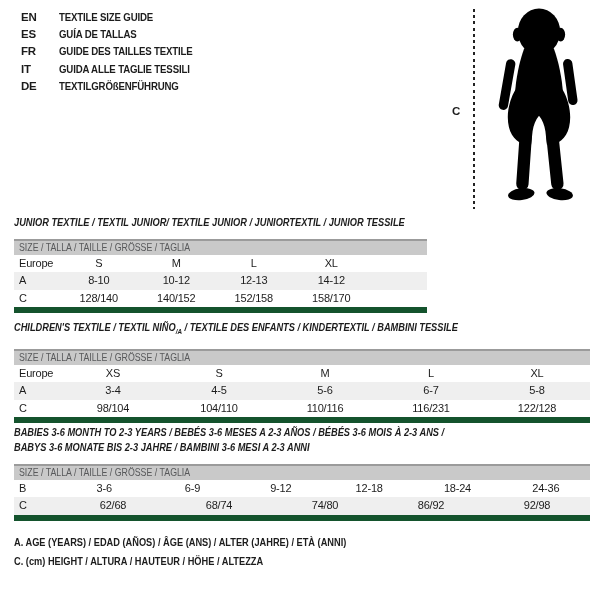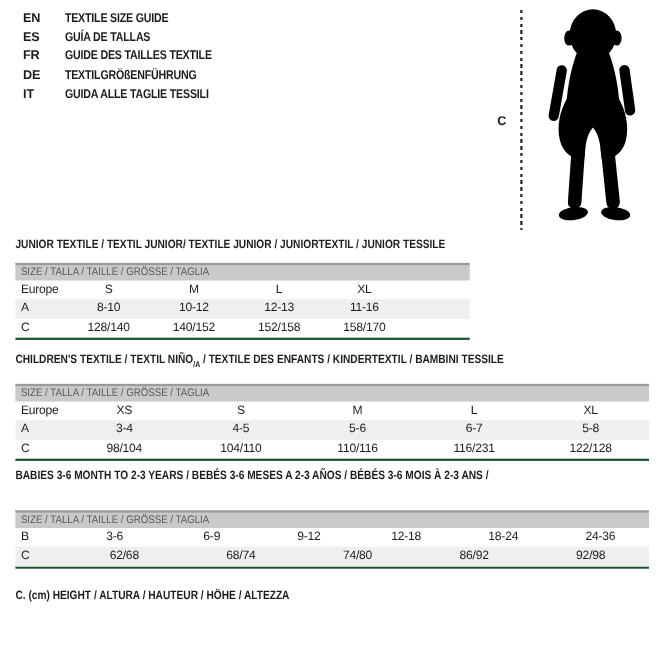--- a/index.html
+++ b/index.html
@@ -25,34 +25,34 @@
   .lang-row{display:flex;height:17.2px;line-height:17.2px;font-size:11.5px;font-weight:bold;letter-spacing:-0.2px;}
   .lang-code{width:38px;}
 
   
   .measure-line{position:absolute;left:473px;top:9px;width:2px;height:200px;
     background:repeating-linear-gradient(to bottom,#222 0 3px,transparent 3px 6.2px);}
   .c-label{position:absolute;left:452px;top:105px;font-size:11.5px;font-weight:bold;}
   .toddler{position:absolute;left:484px;top:5px;}
 
   
-  .sec-title{position:absolute;left:14px;font-size:11px;font-weight:bold;letter-spacing:0;}
+  .sec-title{position:absolute;left:14px;font-size:11px;font-weight:bold;letter-spacing:0;font-style:italic;}
   .sec-title .line{display:block;line-height:14.5px;}
   sub{font-size:0.68em;}
 
   
   .tbl{position:absolute;left:14px;}
   .tbl-head{border-top:2px solid var(--hdr-border);background:var(--hdr-bg);height:16px;line-height:13px;
     padding-left:5px;font-size:10px;color:var(--hdr-txt);}
   .tbl-row{display:flex;height:17.3px;line-height:17.3px;font-size:11px;letter-spacing:-0.2px;}
   .tbl-row .lbl{width:46px;padding-left:5px;}
   .tbl-row .cell{flex:1;text-align:center;}
   .tbl-row .filler{width:57px;}
   .row-alt{background:var(--alt-bg);}
-  .tbl{border-bottom:2px solid #14532d;}
+  .tbl{border-bottom:6px solid #14532d;}
   .w1{width:413px;} .w2{width:576px;}
 
   
   .footnotes{position:absolute;left:14px;top:533px;}
   .footnote{height:18.6px;line-height:18.6px;font-size:11px;font-weight:bold;}
 </style>
 </head>
 <body>
 
 <div class="canvas">
@@ -64,26 +64,26 @@
     </div>
     <div class="lang-row">
       <span class="lang-code">ES</span>
       <span class="scx">GUÍA DE TALLAS</span>
     </div>
     <div class="lang-row">
       <span class="lang-code">FR</span>
       <span class="scx">GUIDE DES TAILLES TEXTILE</span>
     </div>
     <div class="lang-row">
+      <span class="lang-code">IT</span>
+      <span class="scx">GUIDA ALLE TAGLIE TESSILI</span>
+    </div>
+    <div class="lang-row">
       <span class="lang-code">DE</span>
       <span class="scx">TEXTILGRÖßENFÜHRUNG</span>
-    </div>
-    <div class="lang-row">
-      <span class="lang-code">IT</span>
-      <span class="scx">GUIDA ALLE TAGLIE TESSILI</span>
     </div>
   </div>
 
   <div class="measure-line"></div>
   <span class="c-label">C</span>
   <svg class="toddler" width="110" height="202" viewBox="0 0 110 205" aria-hidden="true">
     <g fill="var(--sil)">
       <ellipse cx="33" cy="30" rx="4.5" ry="7"></ellipse>
       <ellipse cx="77" cy="30" rx="4.5" ry="7"></ellipse>
       <ellipse cx="55" cy="27" rx="21.5" ry="23.5"></ellipse>
@@ -113,21 +113,21 @@
       <span class="cell">M</span>
       <span class="cell">L</span>
       <span class="cell">XL</span>
       <span class="filler"></span>
     </div>
     <div class="tbl-row row-alt">
       <span class="lbl">A</span>
       <span class="cell">8-10</span>
       <span class="cell">10-12</span>
       <span class="cell">12-13</span>
-      <span class="cell">11-16</span>
+      <span class="cell">14-12</span>
       <span class="filler"></span>
     </div>
     <div class="tbl-row">
       <span class="lbl">C</span>
       <span class="cell">128/140</span>
       <span class="cell">140/152</span>
       <span class="cell">152/158</span>
       <span class="cell">158/170</span>
       <span class="filler"></span>
     </div>
@@ -161,20 +161,21 @@
       <span class="cell">98/104</span>
       <span class="cell">104/110</span>
       <span class="cell">110/116</span>
       <span class="cell">116/231</span>
       <span class="cell">122/128</span>
     </div>
   </div>
 
   <h2 class="sec-title" style="top:425px">
     <span class="line"><span class="scx">BABIES 3-6 MONTH TO 2-3 YEARS / BEBÉS 3-6 MESES A 2-3 AÑOS / BÉBÉS 3-6 MOIS À 2-3 ANS /</span></span>
+    <span class="line"><span class="scx">BABYS 3-6 MONATE BIS 2-3 JAHRE / BAMBINI 3-6 MESI A 2-3 ANNI</span></span>
   </h2>
   <div class="tbl w2" style="top:464px">
     <div class="tbl-head">
       <span class="scx88">SIZE / TALLA / TAILLE / GRÖSSE / TAGLIA</span>
     </div>
     <div class="tbl-row">
       <span class="lbl">B</span>
       <span class="cell">3-6</span>
       <span class="cell">6-9</span>
       <span class="cell">9-12</span>
@@ -186,16 +187,17 @@
       <span class="lbl">C</span>
       <span class="cell">62/68</span>
       <span class="cell">68/74</span>
       <span class="cell">74/80</span>
       <span class="cell">86/92</span>
       <span class="cell">92/98</span>
     </div>
   </div>
 
   <div class="footnotes">
+    <div class="footnote"><span class="scx">A. AGE (YEARS) / EDAD (AÑOS) / ÂGE (ANS) / ALTER (JAHRE) / ETÀ (ANNI)</span></div>
     <div class="footnote"><span class="scx">C. (cm) HEIGHT / ALTURA / HAUTEUR / HÖHE / ALTEZZA</span></div>
   </div>
 
 </div>
 
 </body></html>

